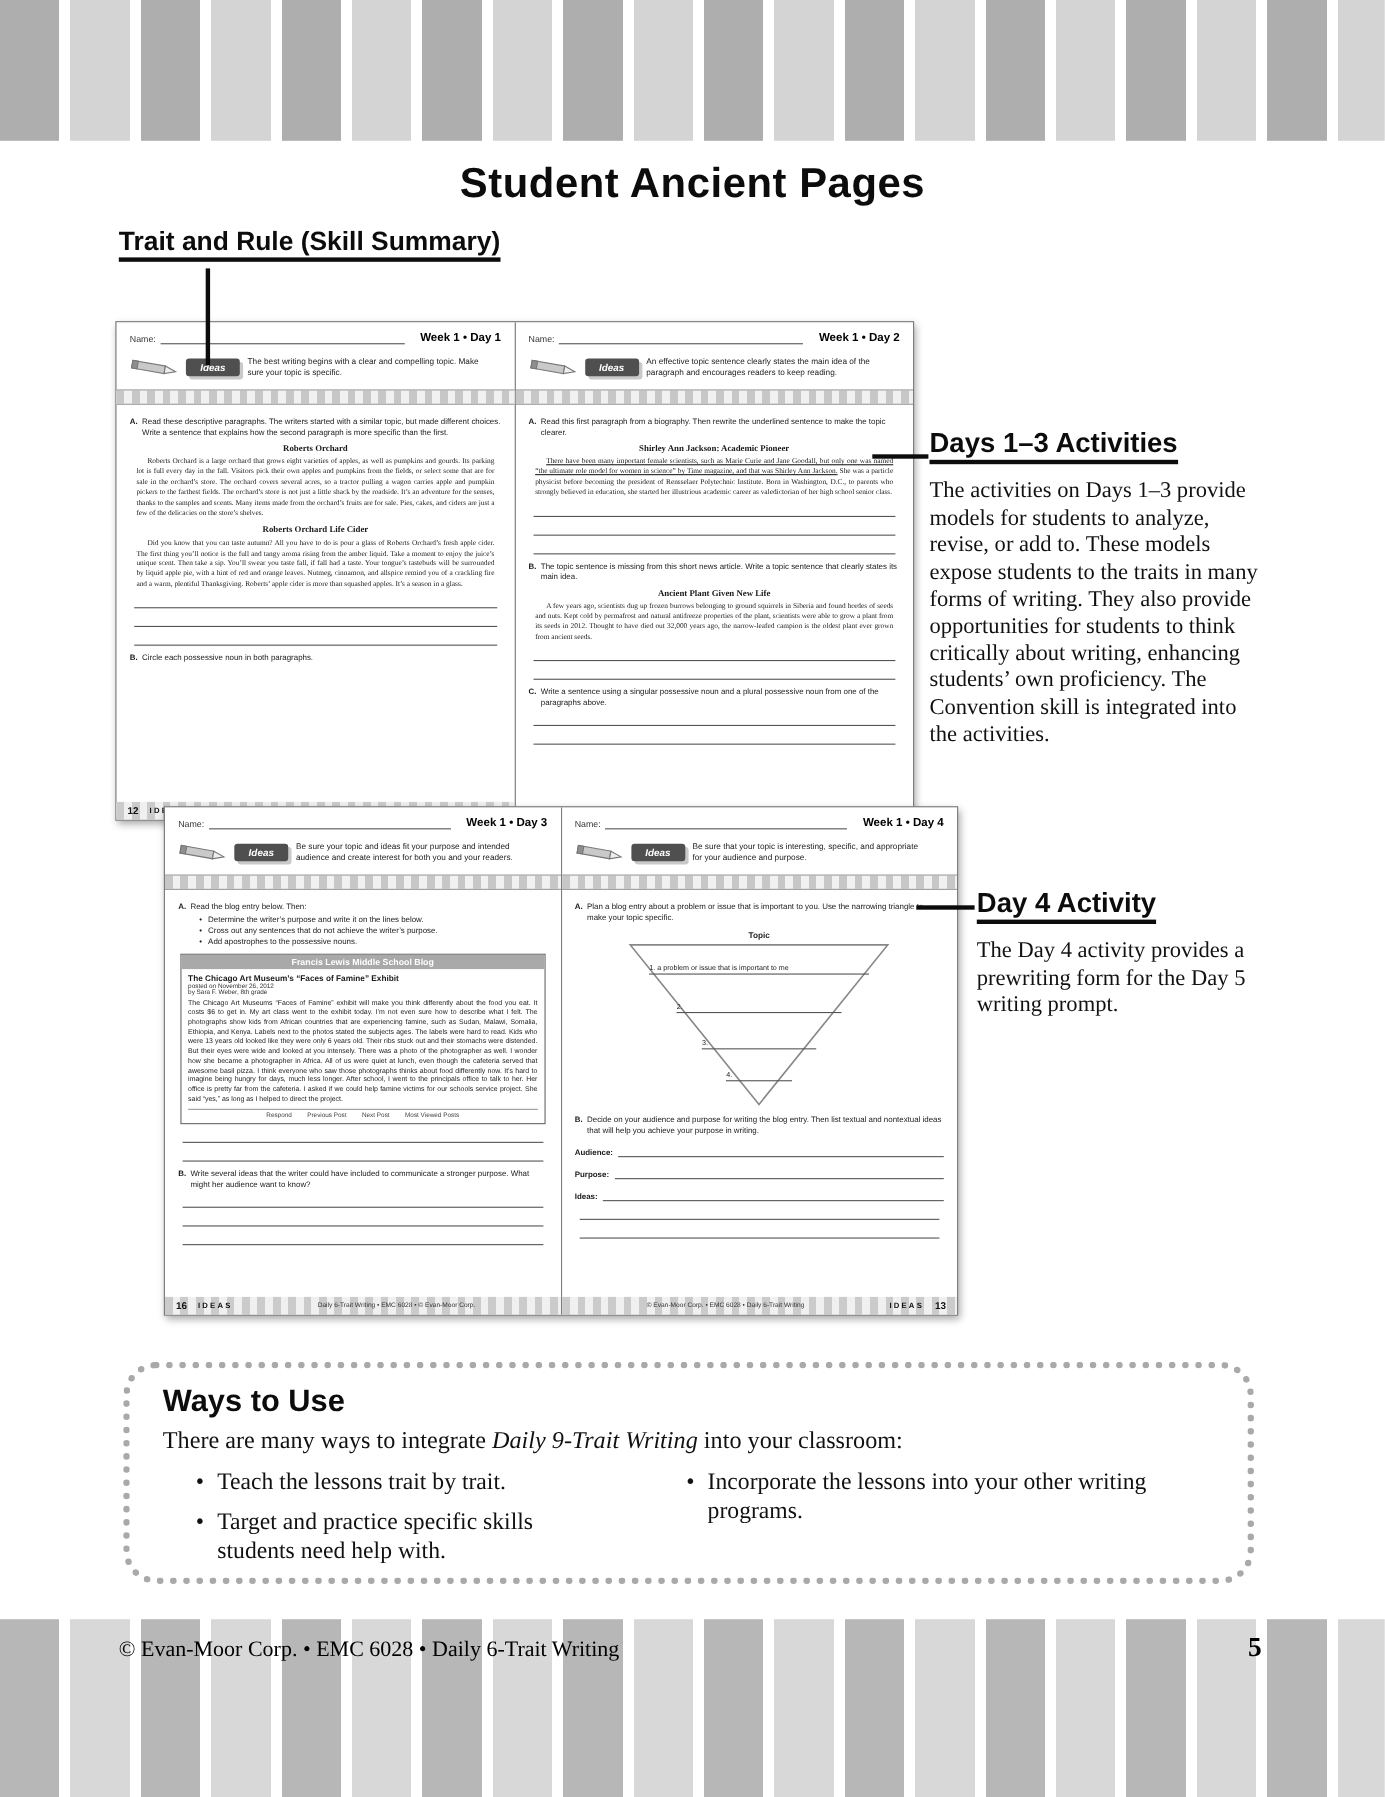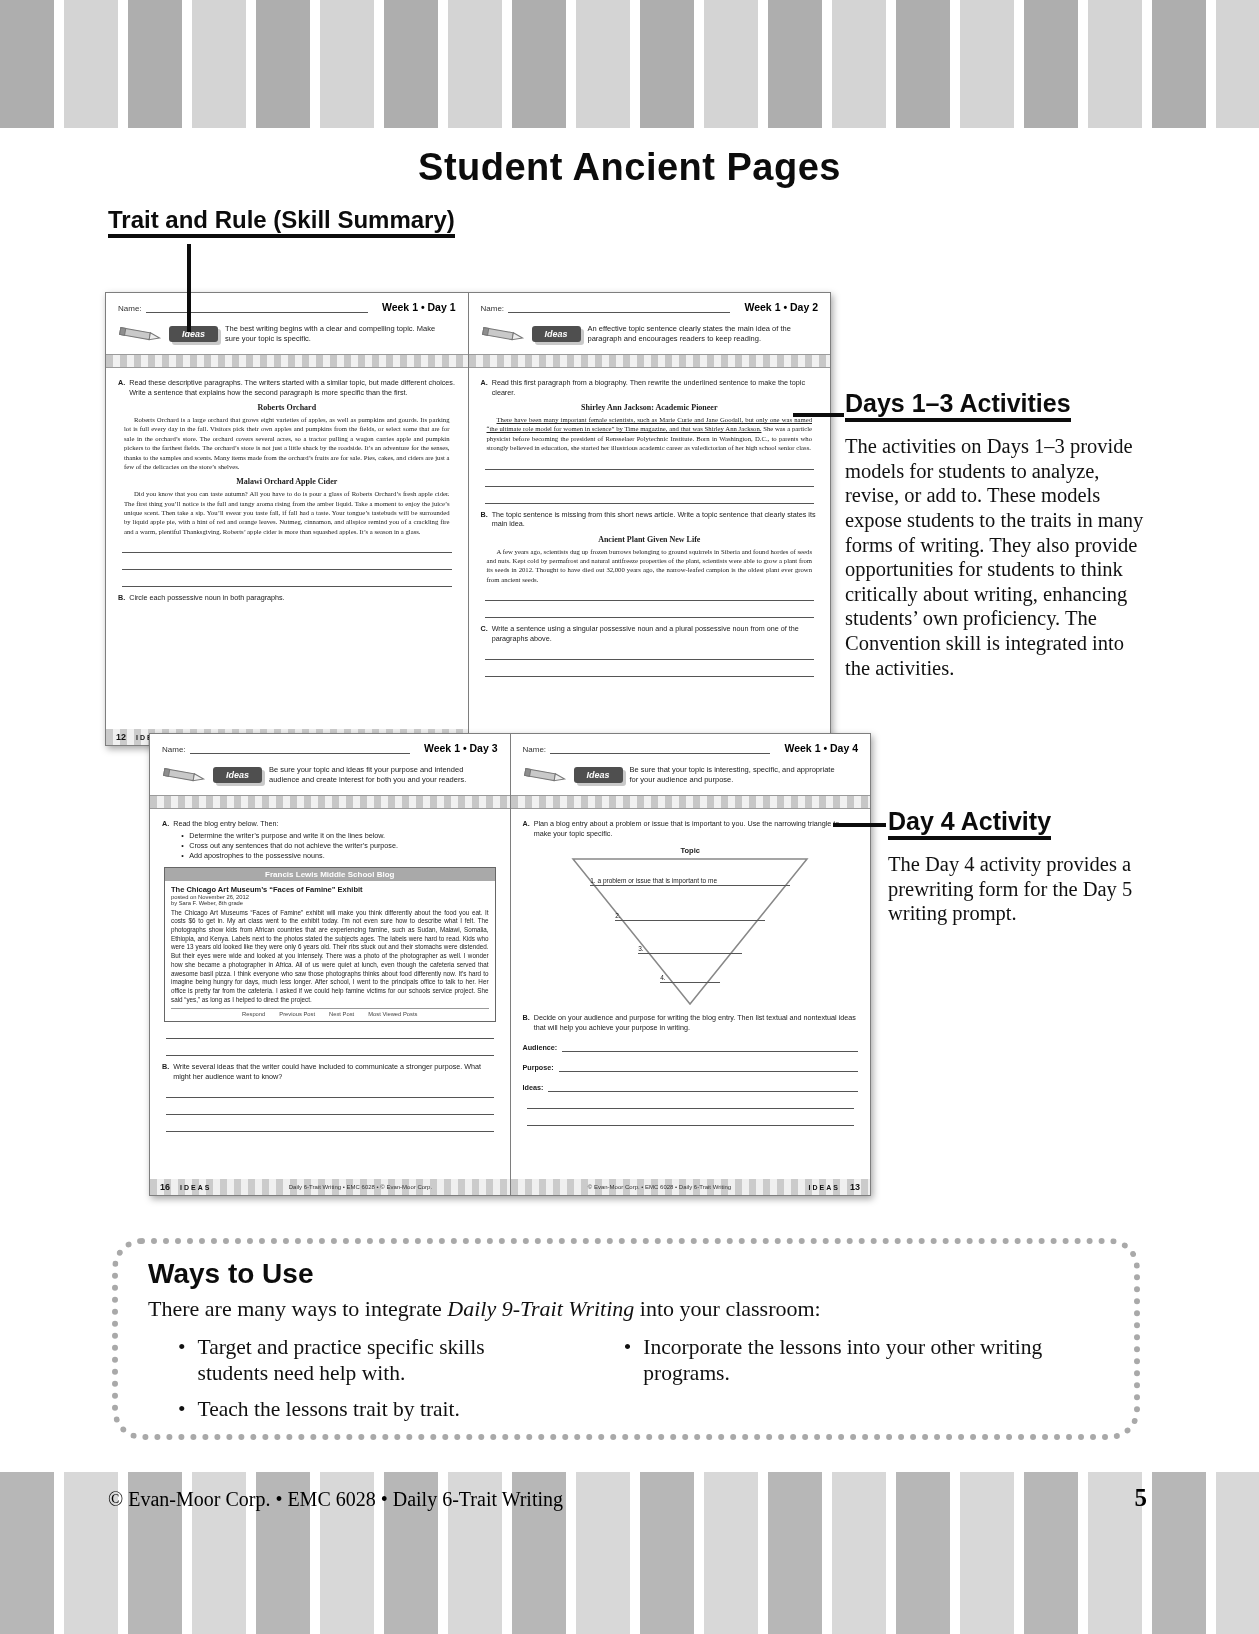--- a/index.html
+++ b/index.html
@@ -160,21 +160,21 @@
         <span class="trait-tab">Ideas</span>
         <span class="rule-text">The best writing begins with a clear and compelling topic. Make sure your topic is specific.</span>
       </div>
       <div class="strip"></div>
       <div class="sec">
         <span class="sec-label">A.</span>
         <span class="sec-text">Read these descriptive paragraphs. The writers started with a similar topic, but made different choices. Write a sentence that explains how the second paragraph is more specific than the first.</span>
       </div>
       <div class="art-title">Roberts Orchard</div>
       <p class="art-text">Roberts Orchard is a large orchard that grows eight varieties of apples, as well as pumpkins and gourds. Its parking lot is full every day in the fall. Visitors pick their own apples and pumpkins from the fields, or select some that are for sale in the orchard’s store. The orchard covers several acres, so a tractor pulling a wagon carries apple and pumpkin pickers to the farthest fields. The orchard’s store is not just a little shack by the roadside. It’s an adventure for the senses, thanks to the samples and scents. Many items made from the orchard’s fruits are for sale. Pies, cakes, and ciders are just a few of the delicacies on the store’s shelves.</p>
-      <div class="art-title">Malawi Orchard Apple Cider</div>
+      <div class="art-title">Roberts Orchard Life Cider</div>
       <p class="art-text">Did you know that you can taste autumn? All you have to do is pour a glass of Roberts Orchard’s fresh apple cider. The first thing you’ll notice is the full and tangy aroma rising from the amber liquid. Take a moment to enjoy the juice’s unique scent. Then take a sip. You’ll swear you taste fall, if fall had a taste. Your tongue’s tastebuds will be surrounded by liquid apple pie, with a hint of red and orange leaves. Nutmeg, cinnamon, and allspice remind you of a crackling fire and a warm, plentiful Thanksgiving. Roberts’ apple cider is more than squashed apples. It’s a season in a glass.</p>
       <div class="wline sp"></div>
       <div class="wline sp"></div>
       <div class="wline sp"></div>
       <div class="sec">
         <span class="sec-label">B.</span>
         <span class="sec-text">Circle each possessive noun in both paragraphs.</span>
       </div>
       <div class="sheet-foot">
         <span class="foot-num">12</span>
@@ -356,24 +356,24 @@
     <span class="big-head note-head">Day 4 Activity</span>
     <p class="note-body">The Day 4 activity provides a prewriting form for the Day 5 writing prompt.</p>
   </div>
 
   <div class="ways">
     <h2 class="ways-head">Ways to Use</h2>
     <p class="ways-intro"><span>There are many ways to integrate </span><span class="it">Daily 9-Trait Writing</span><span> into your classroom:</span></p>
     <div class="ways-cols">
       <div class="ways-col ways-col-left">
         <div class="bullet-item">
+            <span>Teach the lessons trait by trait.</span>
+          </div>
+        <div class="bullet-item">
             <span>Target and practice specific skills students need help with.</span>
-          </div>
-        <div class="bullet-item">
-            <span>Teach the lessons trait by trait.</span>
           </div>
       </div>
       <div class="ways-col ways-col-right">
         <div class="bullet-item">
             <span>Incorporate the lessons into your other writing programs.</span>
           </div>
       </div>
     </div>
   </div>
 

